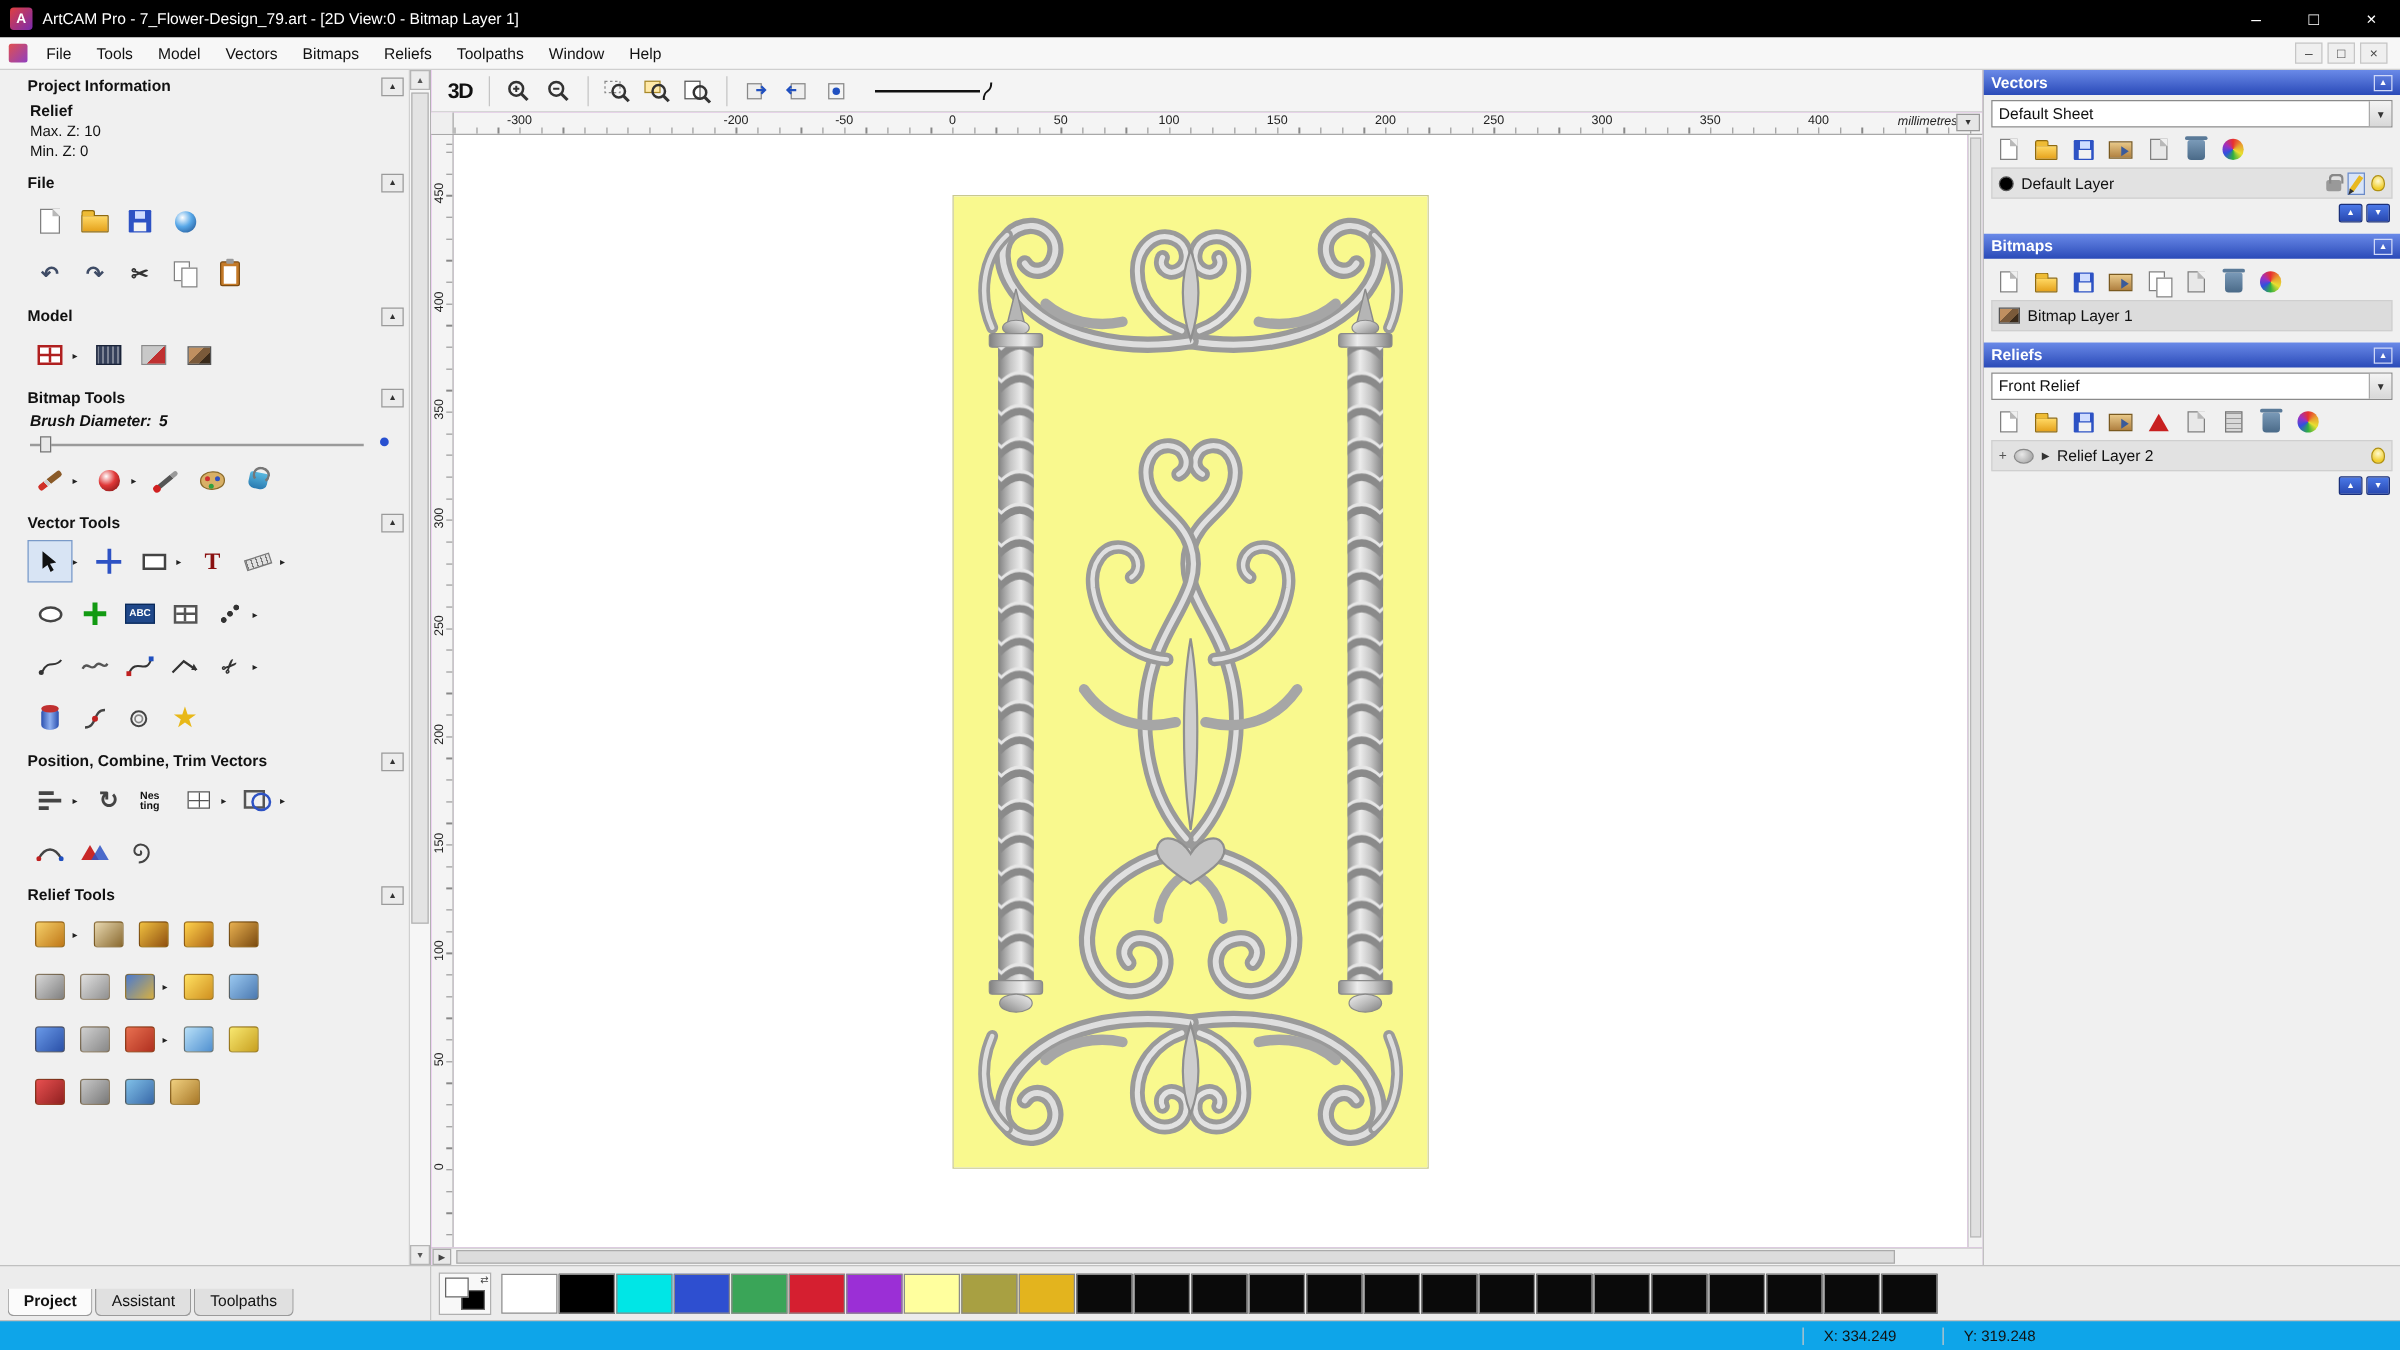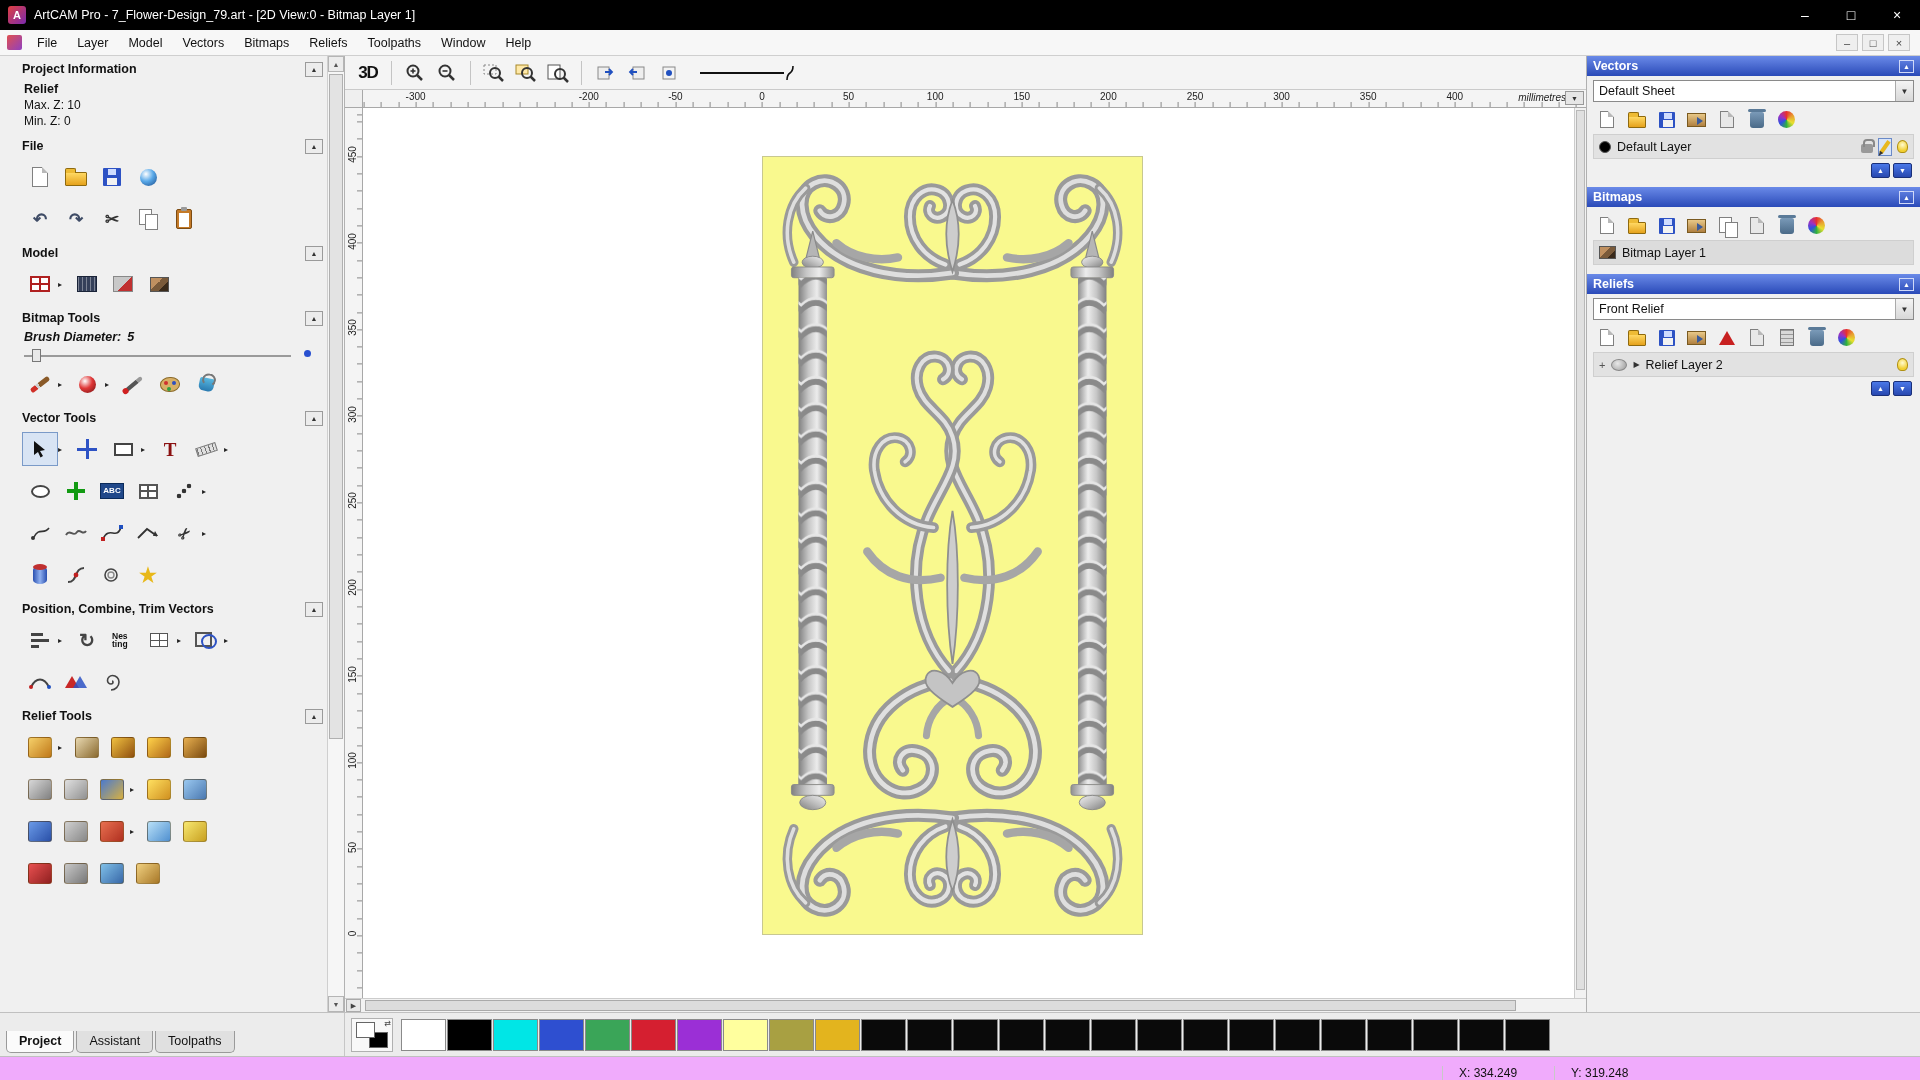--- a/index.html
+++ b/index.html
@@ -171,21 +171,21 @@
 .tab{padding:3px 12px 4px;border:1px solid #9a9a9a;border-top:none;border-radius:0 0 5px 5px;background:#e0e0e0;font-size:12.5px;margin-bottom:3px}
 .tab.active{background:#fbfbfb;font-weight:bold}
 .primary-widget{width:42px;height:34px;position:relative;background:#f8f8f8;border:1px solid #b0b0b0;margin-right:8px;flex:0 0 42px}
 .pw-b{position:absolute;right:4px;bottom:3px;width:19px;height:16px;background:#000;border:1px solid #666}
 .pw-f{position:absolute;left:4px;top:3px;width:19px;height:16px;background:#fff;border:1px solid #666}
 .pw-link{position:absolute;right:1px;top:0;font-size:8px;color:#444}
 .swatches{display:flex}
 .swatch{width:45px;height:32px;border:1px solid #8a8a8a;margin-right:1px;flex:0 0 45px}
 
 
-.statusbar{flex:0 0 24px;background:#f0abfc;border-top:1px solid #c0c0c0;display:flex;align-items:flex-end}
+.statusbar{flex:0 0 24px;background:#0ea5e9;border-top:1px solid #c0c0c0;display:flex;align-items:center}
 .sb-fill{flex:1}
 .sb-cell{border-left:1px solid #c8c8c8;display:flex;align-items:center;padding:0 16px;font-size:12px;min-width:112px}
 .sb-end{width:236px;border-left:1px solid #c8c8c8}
 .grip{width:18px;background:repeating-linear-gradient(135deg,transparent 0 3px,#b0b0b0 3px 4px)}
 </style>
 </head>
 <body>
 
 <div class="app">
 
@@ -196,21 +196,21 @@
       <div class="wbtn">–</div>
       <div class="wbtn">□</div>
       <div class="wbtn">×</div>
     </div>
   </div>
 
   <div class="menubar">
     <span class="mdi-icon"></span>
     <div class="menu-items">
         <div class="menu-item">File</div>
-        <div class="menu-item">Layer</div>
+        <div class="menu-item">Tools</div>
         <div class="menu-item">Model</div>
         <div class="menu-item">Vectors</div>
         <div class="menu-item">Bitmaps</div>
         <div class="menu-item">Reliefs</div>
         <div class="menu-item">Toolpaths</div>
         <div class="menu-item">Window</div>
         <div class="menu-item">Help</div>
       </div>
     <div class="child-controls">
       <div class="cbtn">–</div>

